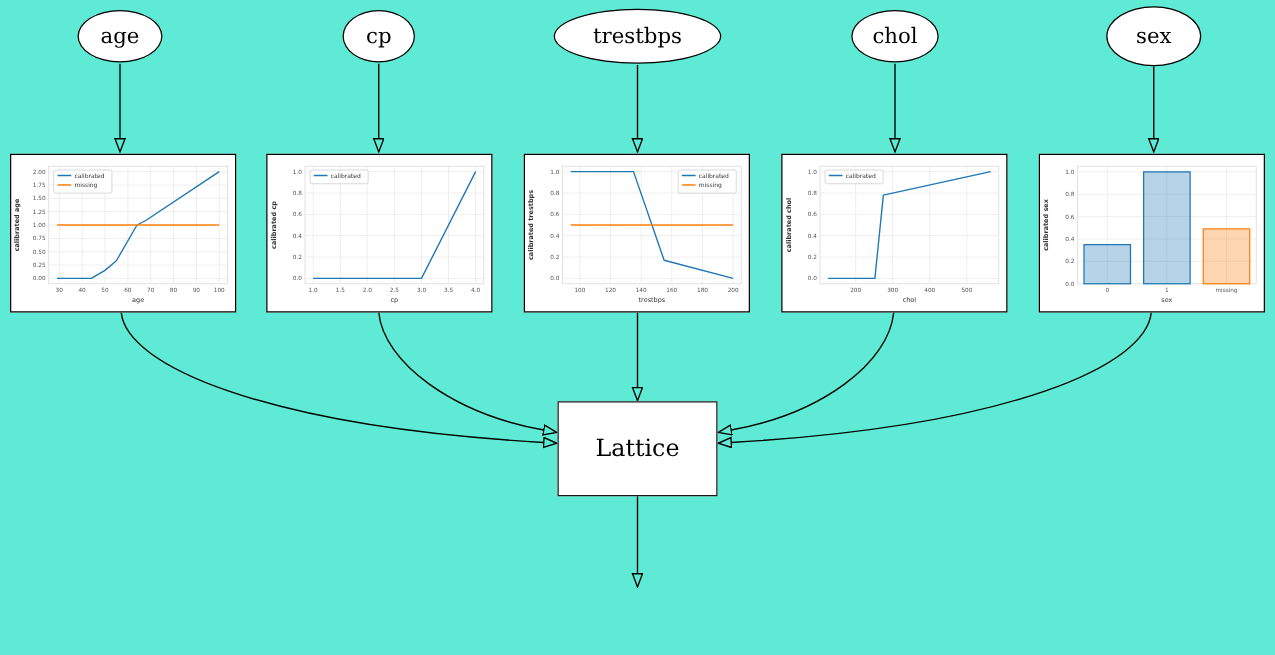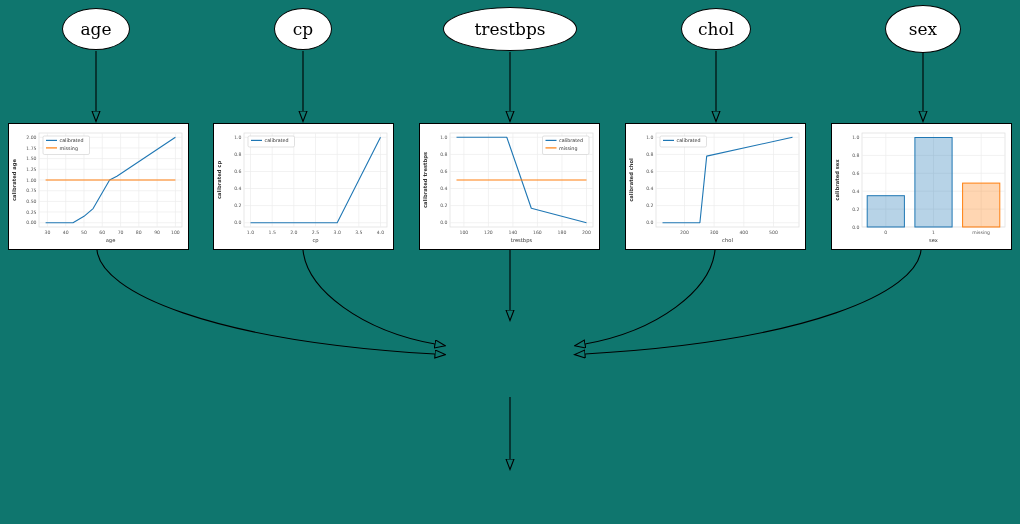--- a/index.html
+++ b/index.html
@@ -1,16 +1,16 @@
 <!DOCTYPE html>
 <html><head>
 <meta charset="utf-8">
 <style>
   html,body{margin:0;padding:0;background:#ffffff;}
-  #canvas{position:relative;width:1020px;height:524px;background:#0f766e;overflow:hidden;
+  #canvas{position:relative;width:1020px;height:524px;background:#5eead4;overflow:hidden;
           font-family:"DejaVu Serif","Liberation Serif",serif;}
   .edges{position:absolute;left:0;top:0;}
   .edges path{stroke:#000000;stroke-width:1.1;fill:none;}
   .node{position:absolute;display:flex;align-items:center;justify-content:center;
         background:#ffffff;border:1px solid #000000;box-sizing:border-box;
         font-size:17px;color:#000000;z-index:3;}
   .ellipse{border-radius:50%;}
   .rectnode{border:1.5px solid #1a1a1a;font-size:19px;}
   .chart-box{position:absolute;width:181px;height:127px;background:#ffffff;
              border:1px solid #000000;box-sizing:border-box;z-index:3;}
@@ -233,15 +233,18 @@
         <line x1="30" y1="13.5" x2="173" y2="13.5" stroke="#ececec" stroke-width="0.7"></line>
         <text x="27.5" y="15.1" font-size="4.6" fill="#555" text-anchor="end">1.0</text>
         <text x="101.5" y="117.5" font-size="5.2" fill="#333" text-anchor="middle">sex</text>
         <text x="6.5" y="56" font-size="5.2" fill="#333" font-weight="bold" text-anchor="middle" transform="rotate(-90 6.5 56)">calibrated sex</text>
         <rect x="35.2" y="71.7" width="37.2" height="31.3" fill="rgba(31,119,180,0.32)" stroke="#1f77b4" stroke-width="1"></rect>
         <rect x="82.9" y="13.5" width="37.2" height="89.5" fill="rgba(31,119,180,0.32)" stroke="#1f77b4" stroke-width="1"></rect>
         <rect x="130.6" y="59.1" width="37.2" height="43.9" fill="rgba(255,127,14,0.32)" stroke="#ff7f0e" stroke-width="1"></rect>
       </svg>
     </div>
 
+  <div class="node rectnode" style="left:446px;top:321px;width:128px;height:76px">
+    <span>Lattice</span>
+  </div>
 
 
 </div>
 
 </body></html>

